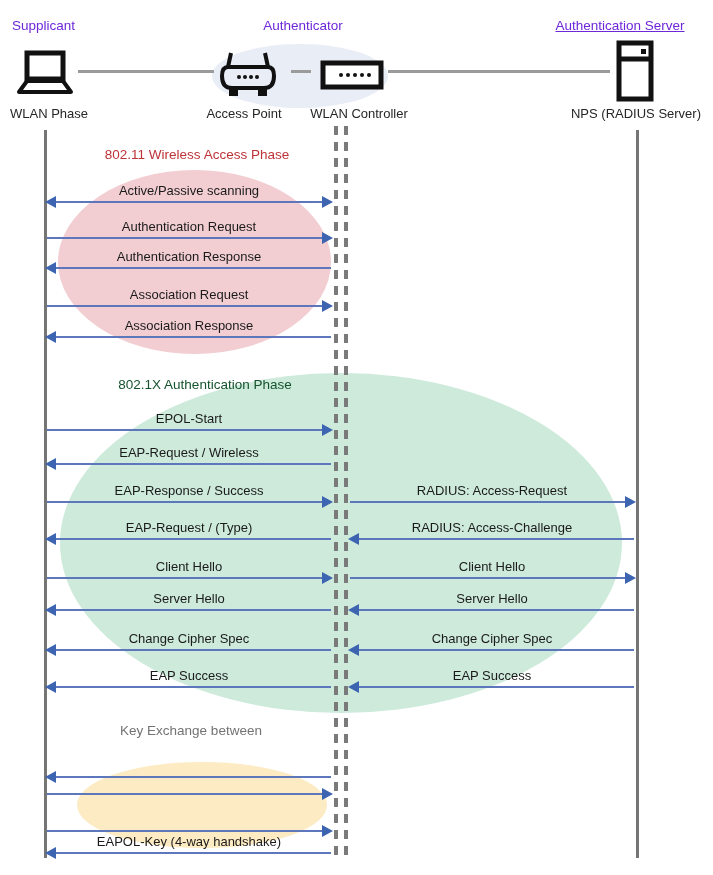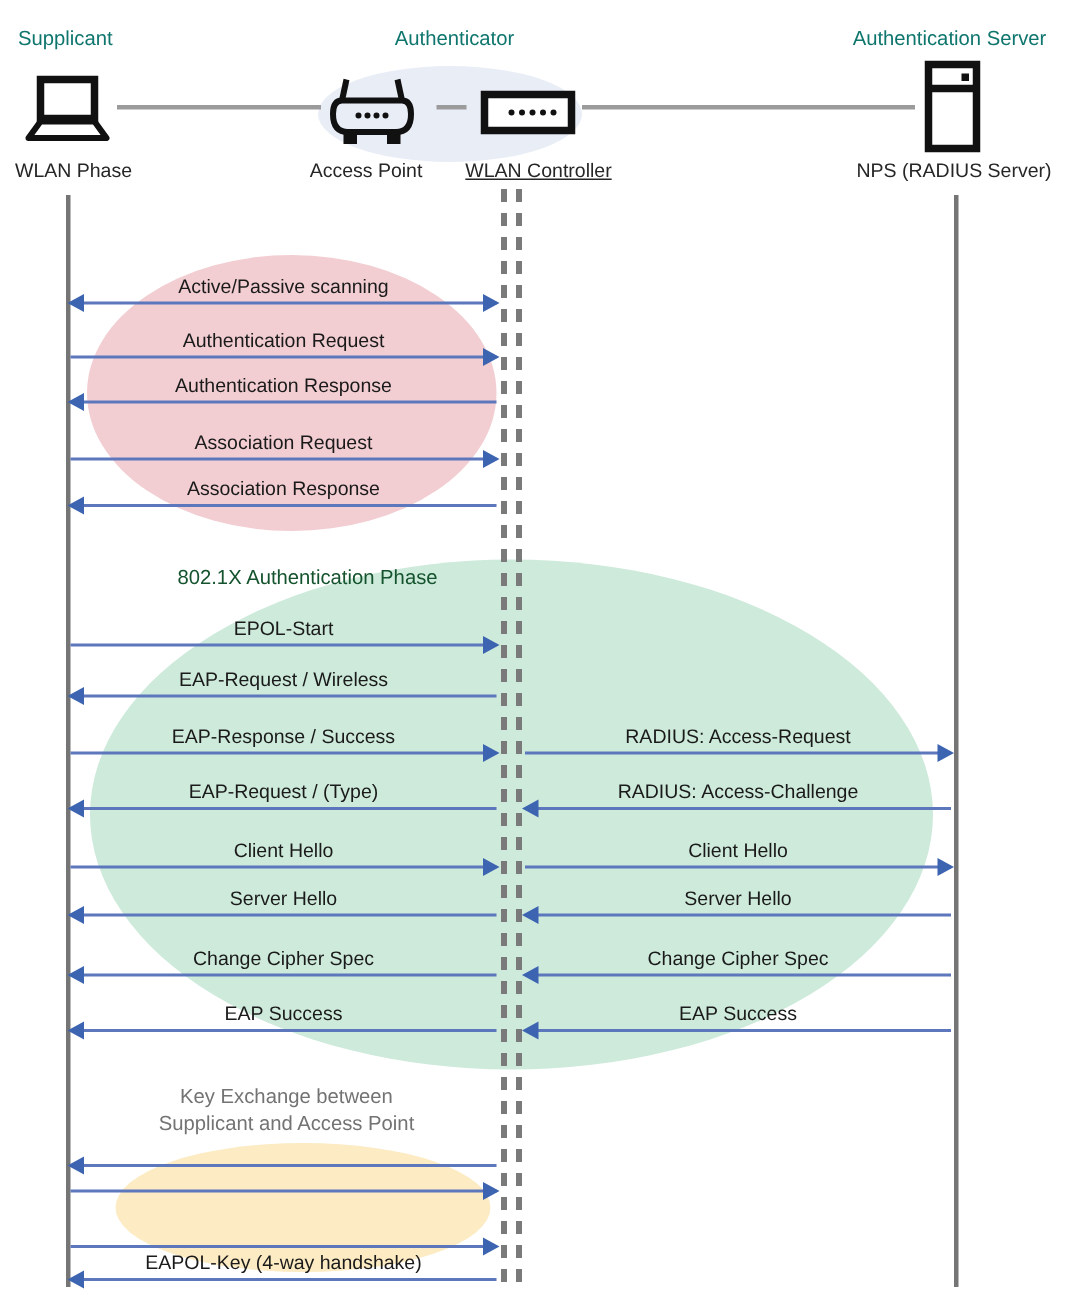--- a/index.html
+++ b/index.html
@@ -6,21 +6,21 @@
   .stage{
     position:relative;width:713px;height:875px;background:#ffffff;
     font-family:"Liberation Sans",sans-serif;color:#262626;overflow:hidden;
   }
   .ellipse{position:absolute;border-radius:50%;z-index:0;}
   .ellipse-authenticator{left:212px;top:44px;width:176px;height:64px;background:#E9EDF6;}
   .ellipse-phase1{left:58px;top:170px;width:273px;height:184px;background:#F2CED2;}
   .ellipse-phase2{left:60px;top:373px;width:562px;height:340px;background:#CDEADB;}
   .ellipse-phase3{left:77px;top:762px;width:250px;height:86px;background:#FCEBC3;}
 
-  .role-label{position:absolute;top:18px;font-size:13.5px;color:#0f766e;white-space:nowrap;z-index:2;}
+  .role-label{position:absolute;top:18px;font-size:13.5px;color:#6d28d9;white-space:nowrap;z-index:2;}
   .node-label{position:absolute;top:106px;font-size:13px;color:#262626;white-space:nowrap;z-index:2;}
   .centered{transform:translateX(-50%);}
 
   .connector{position:absolute;top:70px;height:3px;background:#9B9B9B;z-index:1;}
 
   .lifeline{position:absolute;top:130px;height:728px;width:3px;background:#757575;z-index:1;}
   .lifeline-dashed{
     position:absolute;top:126px;height:736px;width:4px;z-index:1;
     background:repeating-linear-gradient(to bottom,#7A7A7A 0px,#7A7A7A 9px,transparent 9px,transparent 16px);
   }
@@ -45,21 +45,21 @@
 
 <div class="stage">
 
   <div class="ellipse ellipse-authenticator"></div>
   <div class="ellipse ellipse-phase1"></div>
   <div class="ellipse ellipse-phase2"></div>
   <div class="ellipse ellipse-phase3"></div>
 
   <div class="role-label" style="left:12px;">Supplicant</div>
   <div class="role-label centered" style="left:303px;">Authenticator</div>
-  <div class="role-label centered" style="left:633px;">Authentication Server</div>
+  <div class="role-label centered" style="left:620px;text-decoration:underline;">Authentication Server</div>
 
   <div class="connector" style="left:78px;width:136px;"></div>
   <div class="connector" style="left:291px;width:20px;"></div>
   <div class="connector" style="left:388px;width:222px;"></div>
 
   <svg class="icon" style="left:10px;top:50px;" width="70" height="48" viewBox="0 0 70 48">
     <rect x="17" y="3" width="36" height="26" fill="none" stroke="#111" stroke-width="5"></rect>
     <path d="M9 42 L17 31 H53 L61 42 Z" fill="none" stroke="#111" stroke-width="4" stroke-linejoin="round"></path>
   </svg>
   <svg class="icon" style="left:216px;top:50px;" width="64" height="52" viewBox="0 0 64 52">
@@ -82,32 +82,32 @@
     <circle cx="49" cy="15" r="2" fill="#111"></circle>
   </svg>
   <svg class="icon" style="left:616px;top:40px;" width="38" height="62" viewBox="0 0 38 62">
     <rect x="3" y="3" width="32" height="56" fill="none" stroke="#111" stroke-width="5"></rect>
     <line x1="3" y1="19" x2="35" y2="19" stroke="#111" stroke-width="5"></line>
     <rect x="25" y="9" width="5" height="5" fill="#111"></rect>
   </svg>
 
   <div class="node-label" style="left:10px;">WLAN Phase</div>
   <div class="node-label centered" style="left:244px;">Access Point</div>
-  <div class="node-label centered" style="left:359px;text-decoration:underline;">WLAN Controller</div>
+  <div class="node-label centered" style="left:359px;">WLAN Controller</div>
   <div class="node-label centered" style="left:636px;">NPS (RADIUS Server)</div>
 
   <div class="lifeline" style="left:44px;"></div>
   <div class="lifeline-dashed" style="left:334px;"></div>
   <div class="lifeline-dashed" style="left:344px;"></div>
   <div class="lifeline" style="left:636px;"></div>
 
+  <div class="phase-title phase-title-red" style="left:197px;top:147px;">802.11 Wireless Access Phase</div>
   <div class="phase-title phase-title-green" style="left:205px;top:377px;">802.1X Authentication Phase</div>
   <div class="phase-title phase-title-orange" style="left:191px;top:722px;">
     <div>Key Exchange between</div>
-    <div>Supplicant and Access Point</div>
   </div>
 
   <div id="messages-layer">
       <div class="msg" style="left: 45px; top: 201px; width: 288px;">
         <div class="msg-line"></div>
         <div class="head head-l"></div>
         <div class="head head-r"></div>
         <div class="msg-label">Active/Passive scanning</div>
       </div>
       <div class="msg" style="left: 45px; top: 237px; width: 288px;">

